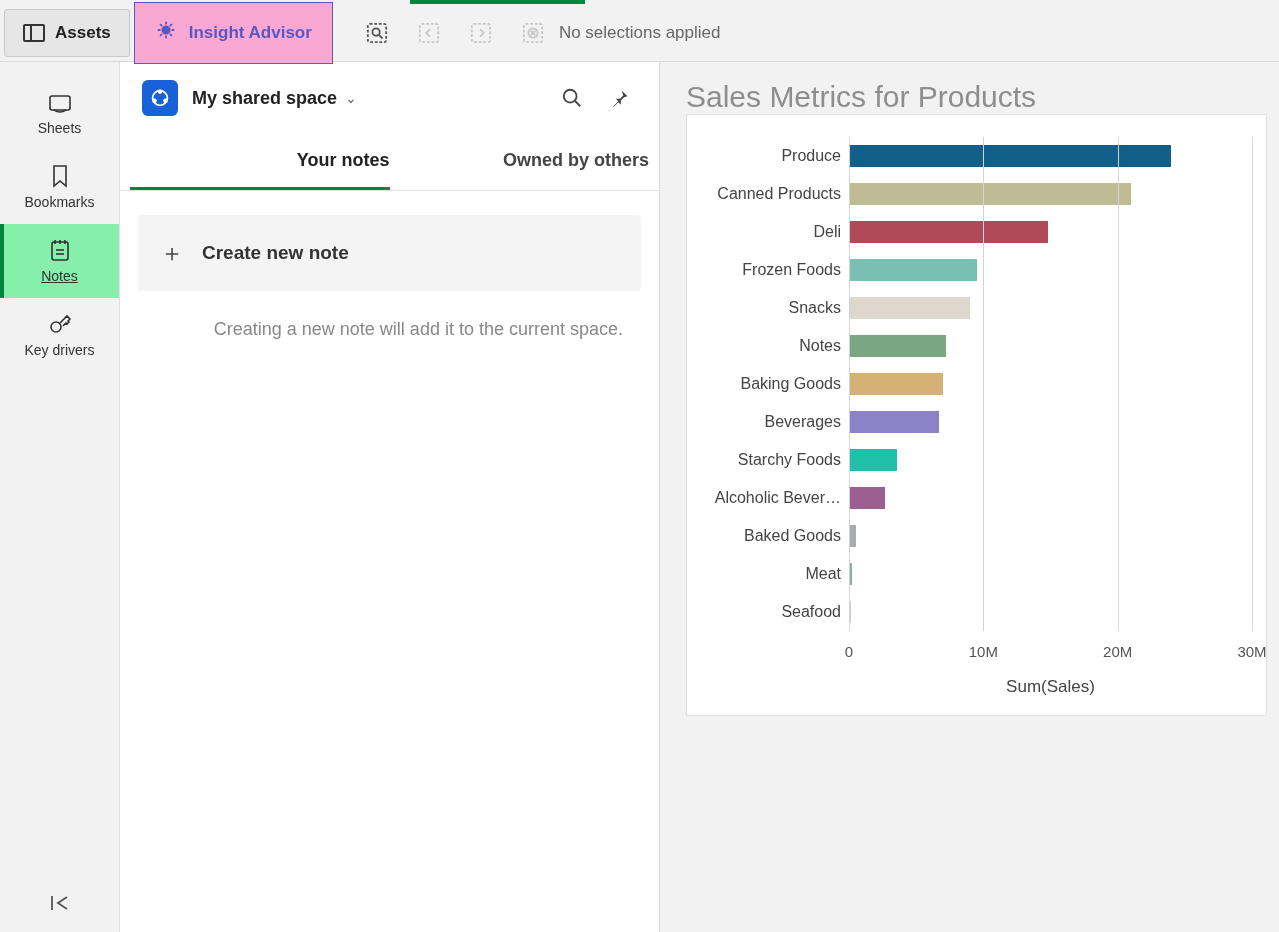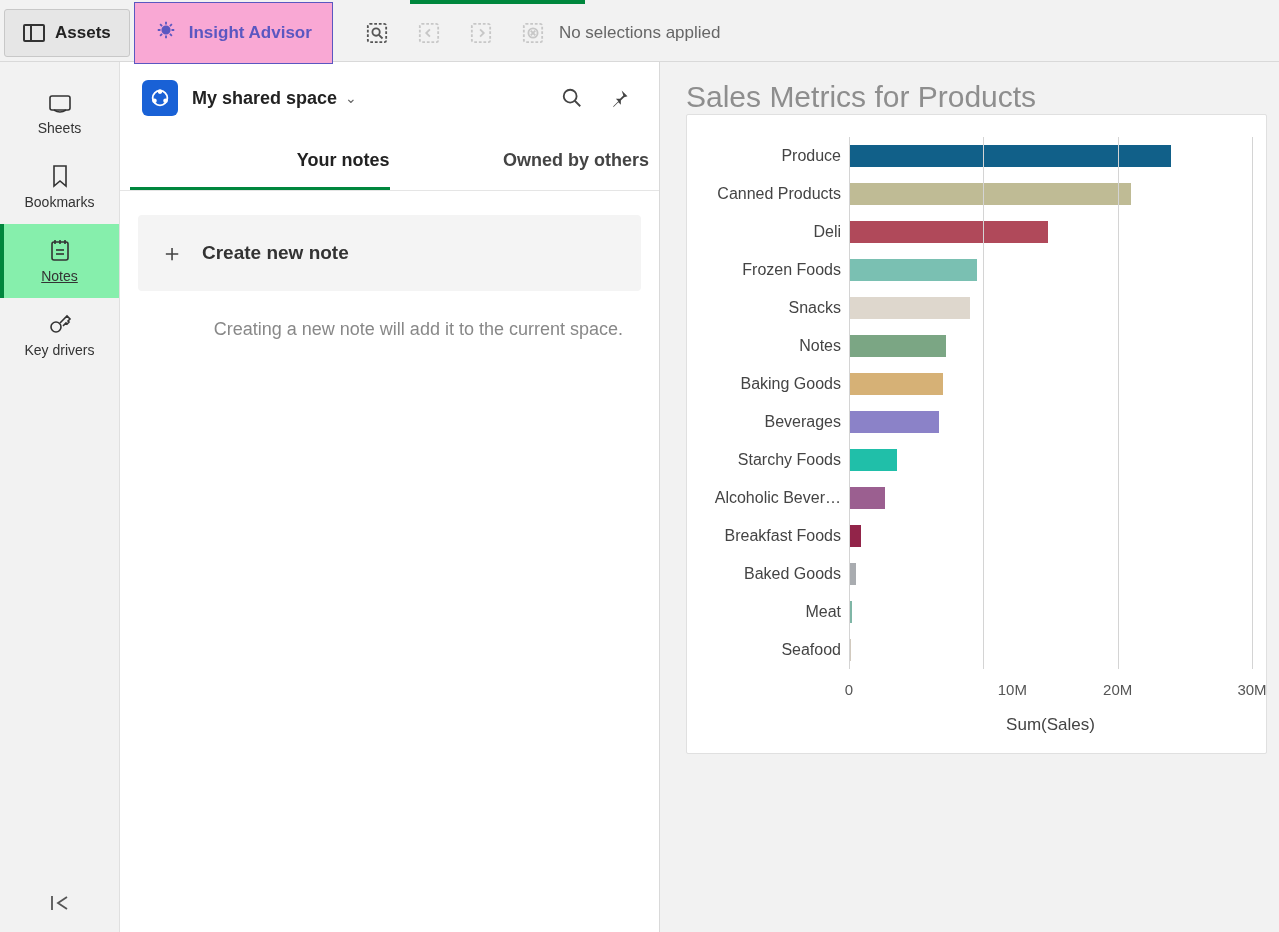--- a/index.html
+++ b/index.html
@@ -255,26 +255,20 @@
                 <div class="bar-fill" style="width: 12%; background: rgb(32, 191, 169);"></div>
               </div>
             </div>
             <div class="bar-row">
               <div class="bar-label">Alcoholic Bever…</div>
               <div class="bar-track">
                 <div class="bar-fill" style="width: 9%; background: rgb(155, 95, 144);"></div>
               </div>
             </div>
             <div class="bar-row">
-              <div class="bar-label">Breakfast Foods</div>
-              <div class="bar-track">
-                <div class="bar-fill" style="width: 3%; background: rgb(146, 36, 73);"></div>
-              </div>
-            </div>
-            <div class="bar-row">
               <div class="bar-label">Baked Goods</div>
               <div class="bar-track">
                 <div class="bar-fill" style="width: 1.66667%; background: rgb(169, 172, 176);"></div>
               </div>
             </div>
             <div class="bar-row">
               <div class="bar-label">Meat</div>
               <div class="bar-track">
                 <div class="bar-fill" style="width: 0.666667%; background: rgb(127, 182, 166);"></div>
               </div>
@@ -289,21 +283,21 @@
               <div class="grid" style="left: 0%;"></div>
               <div class="grid" style="left: 33.3333%;"></div>
               <div class="grid" style="left: 66.6667%;"></div>
               <div class="grid" style="left: 100%;"></div>
             </div>
           </div>
         <div class="axis-row">
           <div class="axis-spacer"></div>
           <div class="axis-ticks" id="xticks">
               <div class="tick" style="left: 0%;">0</div>
-              <div class="tick" style="left: 33.3333%; margin-left: 29px;">10M</div>
+              <div class="tick" style="left: 33.3333%;">10M</div>
               <div class="tick" style="left: 66.6667%;">20M</div>
               <div class="tick" style="left: 100%;">30M</div>
             </div>
         </div>
         <div class="xlabel">Sum(Sales)</div>
       </div>
     </div>
   </div>
 </div>
 

